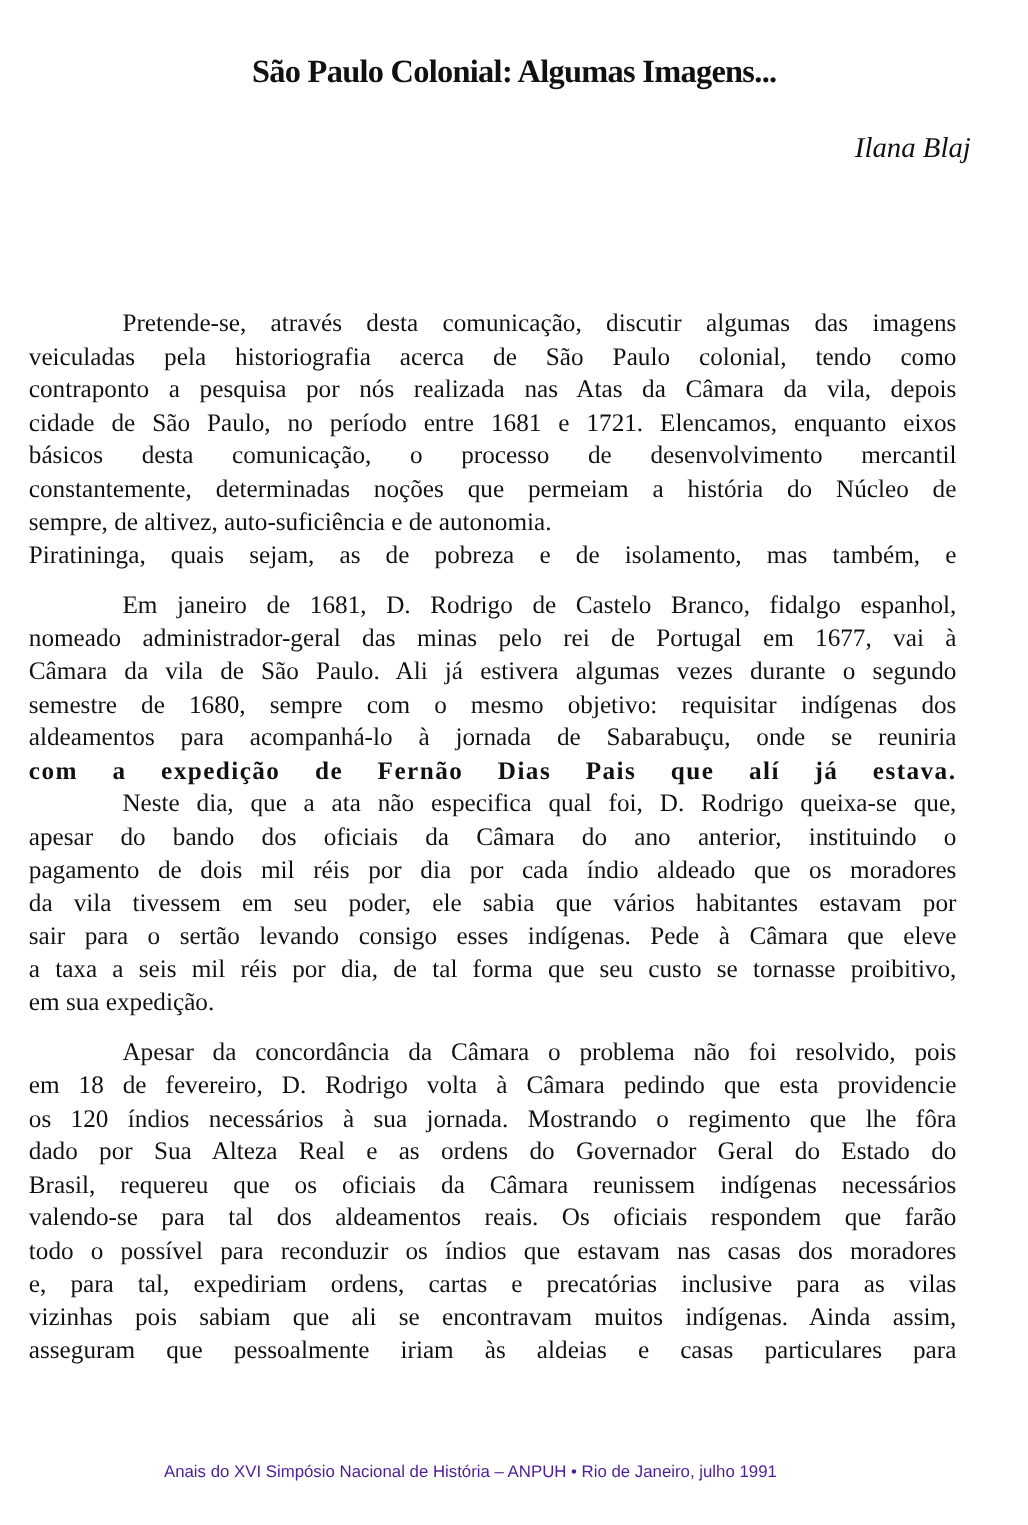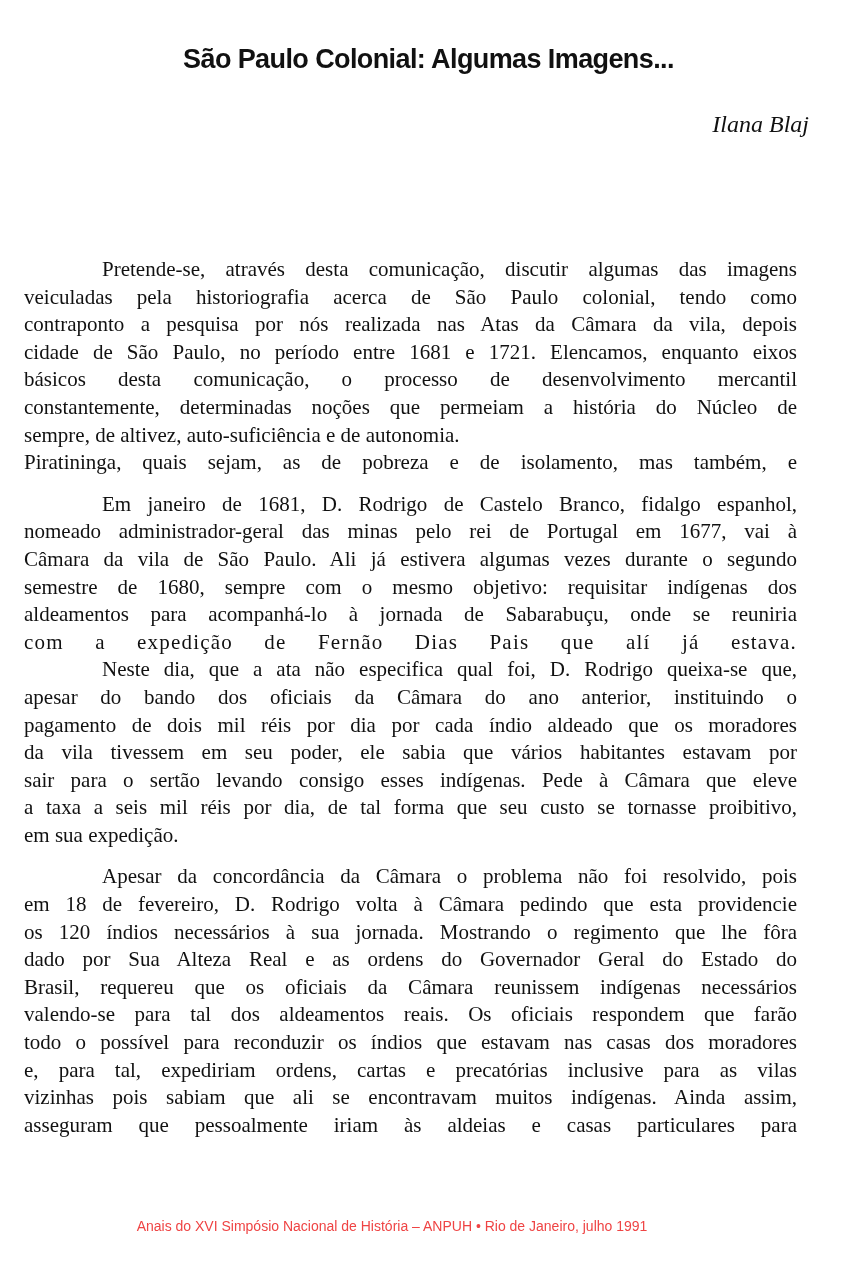--- a/index.html
+++ b/index.html
@@ -13,21 +13,21 @@
       position: relative;
       overflow: hidden;
       color: #111111;
     }
     .title {
       position: absolute;
       top: 44px;
       left: 0;
       width: 857px;
       text-align: center;
-      font-family: Liberation Sans, sans-serif;
+      font-family: Liberation Serif, serif;
       font-weight: bold;
       font-size: 27px;
       letter-spacing: -0.6px;
       margin: 0;
     }
     .author {
       position: absolute;
       top: 111px;
       right: 48px;
       font-family: "Liberation Serif", serif;
@@ -59,31 +59,32 @@
     }
     .line.first {
       padding-left: 78px;
     }
     .line.last {
       text-align-last: left;
     }
     .line.spread {
       text-align-last: justify;
       letter-spacing: 1.2px;
+      font-weight: bold;
     }
     .footer {
       position: absolute;
       top: 1218px;
       left: 0;
       width: 784px;
       text-align: center;
       font-family: "Liberation Sans", sans-serif;
       font-size: 14px;
       margin: 0;
-      color: #ef4444;
+      color: #4c1d95;
     }
   </style>
 </head>
 <body>
 
 <h1 class="title">São Paulo Colonial: Algumas Imagens...</h1>
 <p class="author">Ilana Blaj</p>
 
 <div class="body-text">
 

